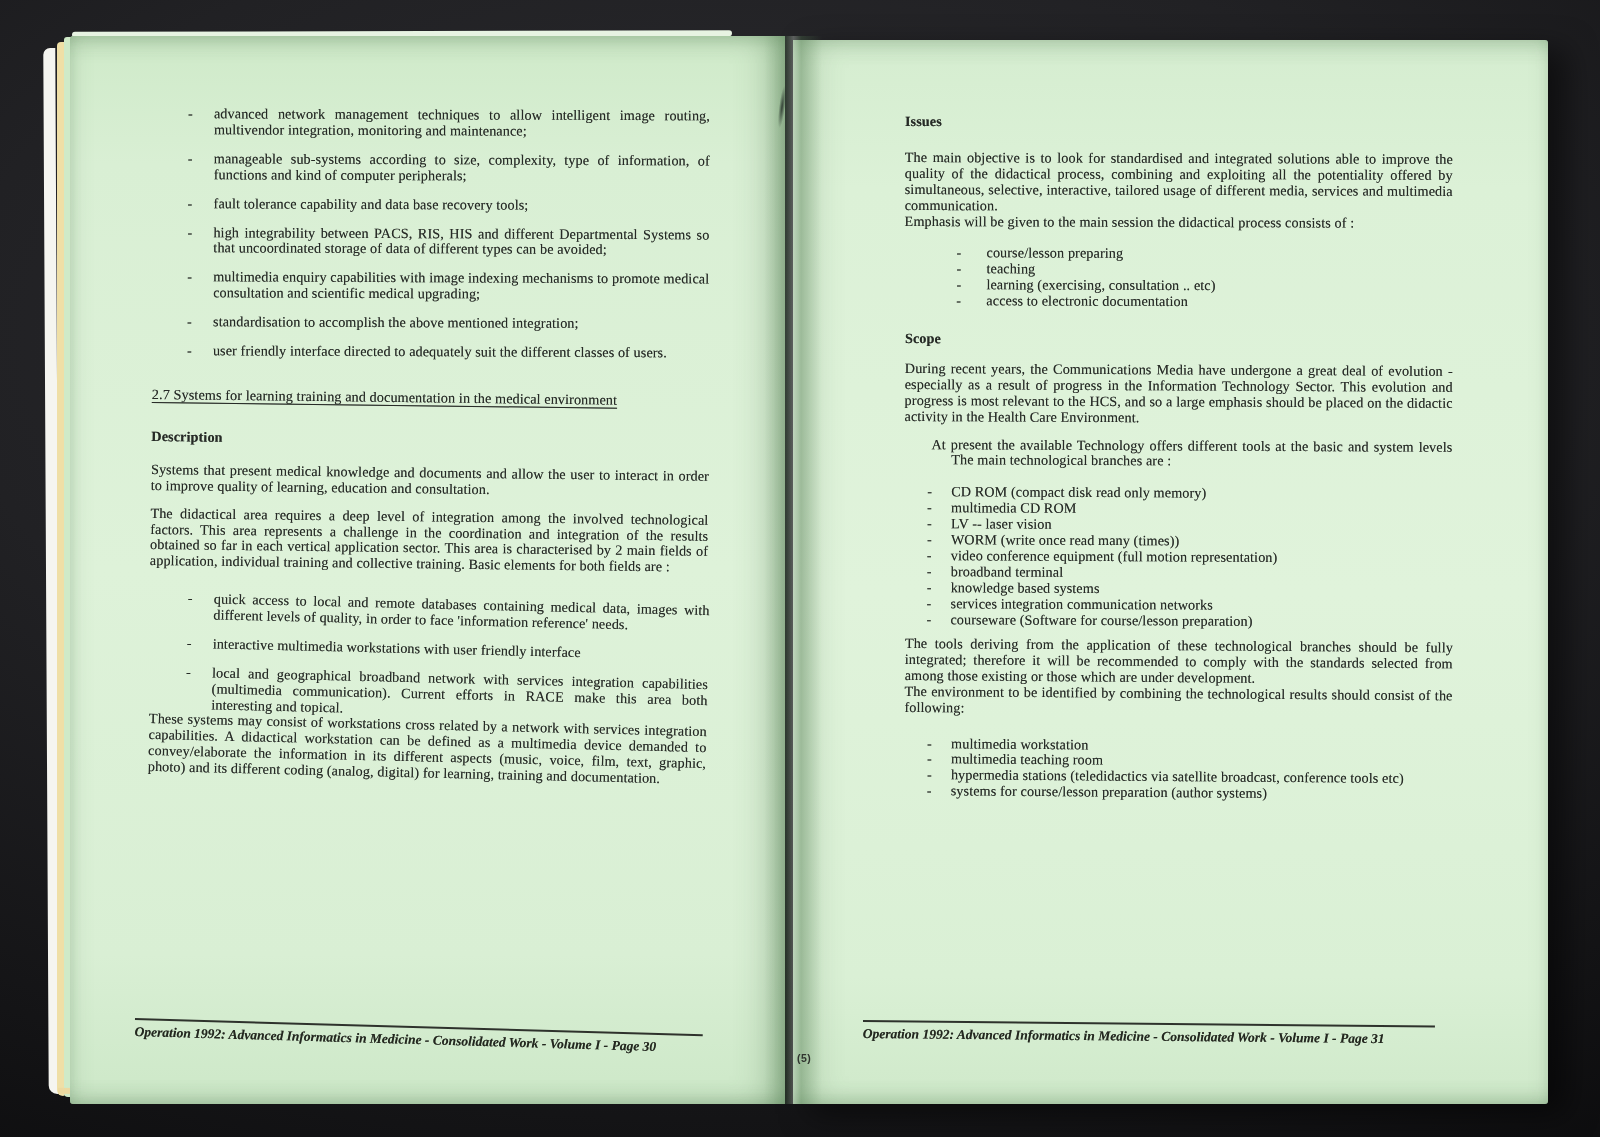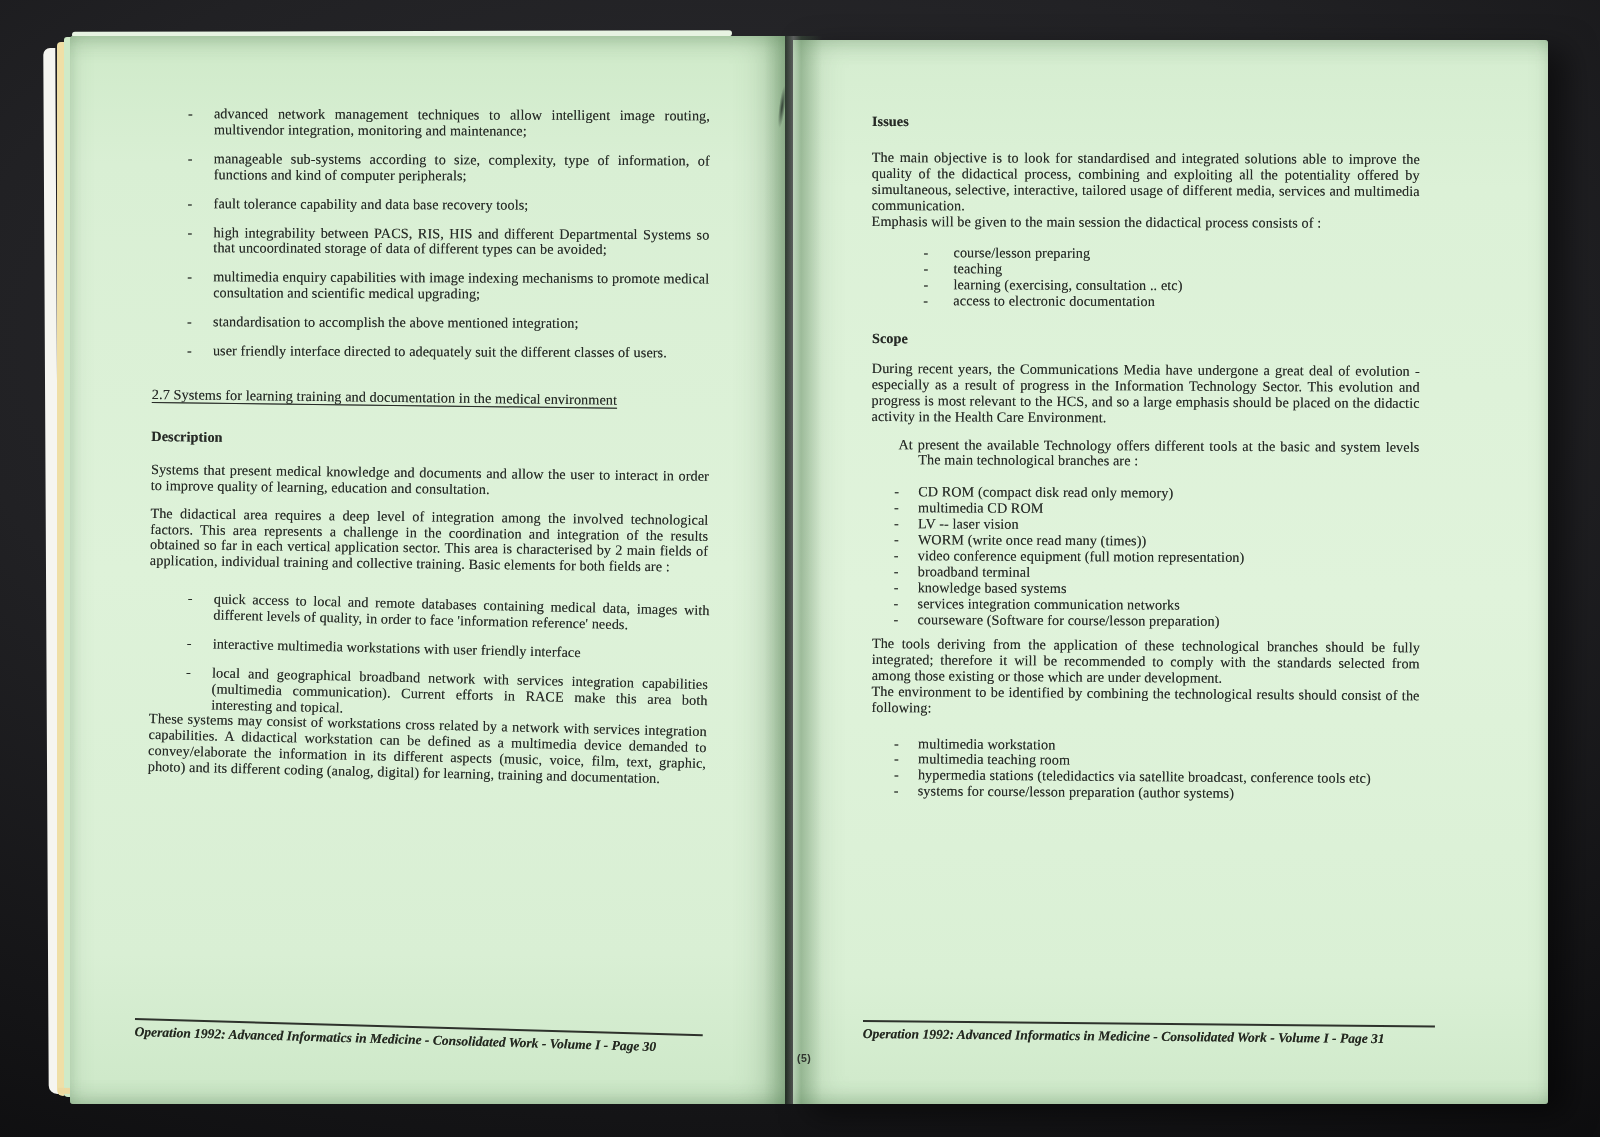--- a/index.html
+++ b/index.html
@@ -43,21 +43,21 @@
   .spine-shade { position:absolute; left:764px; top:36px; width:58px; height:1068px; pointer-events:none;
     background: linear-gradient(90deg, rgba(86,128,84,0) 0%, rgba(86,128,84,0.26) 38%,
                 rgba(242,252,240,0.28) 51%, rgba(86,128,84,0.28) 64%, rgba(86,128,84,0) 100%); }
   .ink-mark { position:absolute; left:779px; top:86px; width:6px; height:42px; transform:rotate(7deg);
     background: radial-gradient(ellipse at center, rgba(28,38,32,0.8) 0%, rgba(28,38,32,0) 72%); }
 
   
   .content { position:absolute; font-size:14.2px; line-height:15.9px;
              text-shadow:0 0 0.6px rgba(36,40,36,0.55); letter-spacing:0.1px; }
   .content-left  { left:82px; top:70px; width:558px; }
-  .content-right { left:79px; top:74px; width:548px; }
+  .content-right { left:112px; top:74px; width:548px; }
 
   .sect { transform-origin:0 0; }
   .rot-a { transform:rotate(0.25deg); }
   .rot-b { transform:rotate(0.7deg);  margin-top:28px; }
   .rot-c { transform:rotate(1.35deg); margin-top:21px; }
   .rot-r1 { transform:rotate(0.2deg); }
   .rot-r2 { transform:rotate(0.3deg); }
   .rot-r3 { transform:rotate(0.45deg); margin-top:8px; }
 
   p.para { margin:0 0 12px; text-align:justify; }

